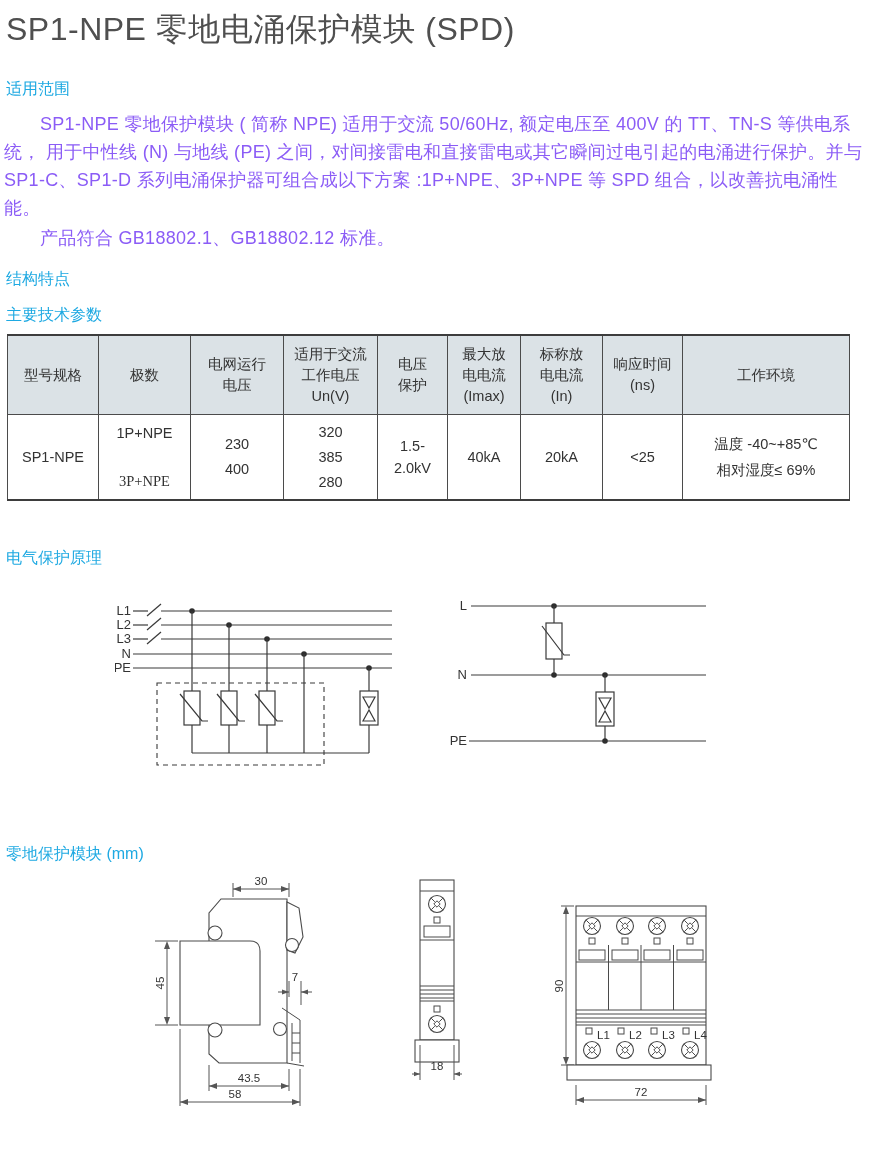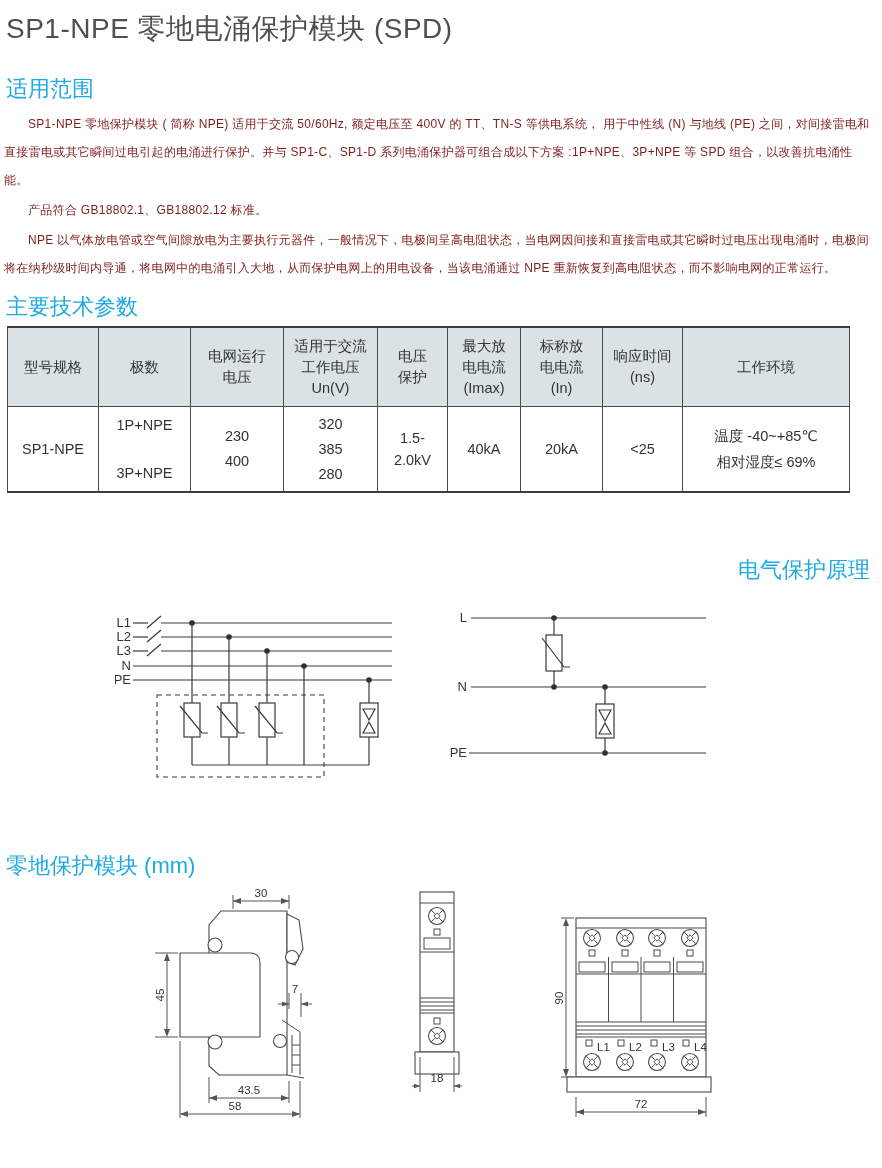--- a/index.html
+++ b/index.html
@@ -3,51 +3,51 @@
 <meta charset="utf-8">
 <style>
   html,body{margin:0;padding:0;}
   body{
     width:882px;height:1168px;background:#ffffff;overflow:hidden;
     font-family:"Liberation Sans","DejaVu Sans",sans-serif;
     color:#3f3f3f;
   }
   .page{padding:0 12px 0 4px;}
   h1.doc-title{
-    margin:12px 0 0 2px;font-size:28px;line-height:34px;font-weight:400;
+    margin:12px 0 0 2px;font-size:32px;line-height:34px;font-weight:400;
     color:#4f4f4f;letter-spacing:0.5px;
   }
   h2.section{
-    font-size:22px;line-height:22px;font-weight:400;color:#1ea9e2;
+    font-size:16px;line-height:22px;font-weight:400;color:#1ea9e2;
     margin:0 0 0 2px;
   }
   h2.m-scope{margin-top:32px;}
   h2.m-struct{margin-top:16px;}
   h2.m-params{margin-top:14px;}
-  h2.m-principle{margin-top:66px;text-align:right;}
+  h2.m-principle{margin-top:46px;}
   h2.m-dims{margin-top:70px;}
   p.body-text{
-    margin:10px 0 0 0;font-size:12px;line-height:28px;letter-spacing:0.3px;
-    text-indent:2em;color:#7f1d1d;
+    margin:10px 0 0 0;font-size:18px;line-height:28px;letter-spacing:0.3px;
+    text-indent:2em;color:#8b5cf6;
   }
   p.m-tight{margin-top:2px;}
   
   table.params{
     border-collapse:collapse;table-layout:fixed;width:842px;margin:8px 0 0 3px;
     border:1px solid #4b4b4b;border-top:2px solid #3d3d3d;border-bottom:2px solid #3d3d3d;
   }
   table.params th,table.params td{
     border:1px solid #4b4b4b;text-align:center;vertical-align:middle;
     font-size:14.5px;color:#333;padding:2px;
   }
   table.params th{background:#dbe2e6;font-weight:400;height:74px;}
   table.params td{height:80px;background:#fff;}
   th .hl{line-height:21px;}
   .c-poles div{line-height:18px;}
-  .c-poles div + div{margin-top:30px;}
+  .c-poles div + div{margin-top:30px;font-family:Liberation Serif, serif;}
   .c-grid div{line-height:25px;}
   .c-max div{line-height:25px;}
   .c-prot div{line-height:22px;}
   .c-env div{line-height:26px;}
   
   .diagrams-row{position:relative;height:180px;margin-top:24px;}
   .drawings-row{position:relative;height:236px;margin-top:8px;}
   .abs{position:absolute;top:0;}
   svg text{fill:#333;}
   svg .wire{stroke:#3a3a3a;stroke-width:1.2;fill:none;}
@@ -64,21 +64,21 @@
 <body>
 
 <div class="page">
 
   <h1 class="doc-title">SP1-NPE 零地电涌保护模块 (SPD)</h1>
 
   <h2 class="section m-scope">适用范围</h2>
   <p class="body-text">SP1-NPE 零地保护模块 ( 简称 NPE) 适用于交流 50/60Hz, 额定电压至 400V 的 TT、TN-S 等供电系统， 用于中性线 (N) 与地线 (PE) 之间，对间接雷电和直接雷电或其它瞬间过电引起的电涌进行保护。并与 SP1-C、SP1-D 系列电涌保护器可组合成以下方案 :1P+NPE、3P+NPE 等 SPD 组合，以改善抗电涌性能。</p>
   <p class="body-text m-tight">产品符合 GB18802.1、GB18802.12 标准。</p>
 
-  <p class="body-text m-tight">NPE 以气体放电管或空气间隙放电为主要执行元器件，一般情况下，电极间呈高电阻状态，当电网因间接和直接雷电或其它瞬时过电压出现电涌时，电极间将在纳秒级时间内导通，将电网中的电涌引入大地，从而保护电网上的用电设备，当该电涌通过 NPE 重新恢复到高电阻状态，而不影响电网的正常运行。</p>
+  <h2 class="section m-struct">结构特点</h2>
 
   <h2 class="section m-params">主要技术参数</h2>
 
   <table class="params">
     <colgroup>
       <col style="width:91px">
         <col style="width:92px">
         <col style="width:93px">
       <col style="width:94px">
         <col style="width:70px">

